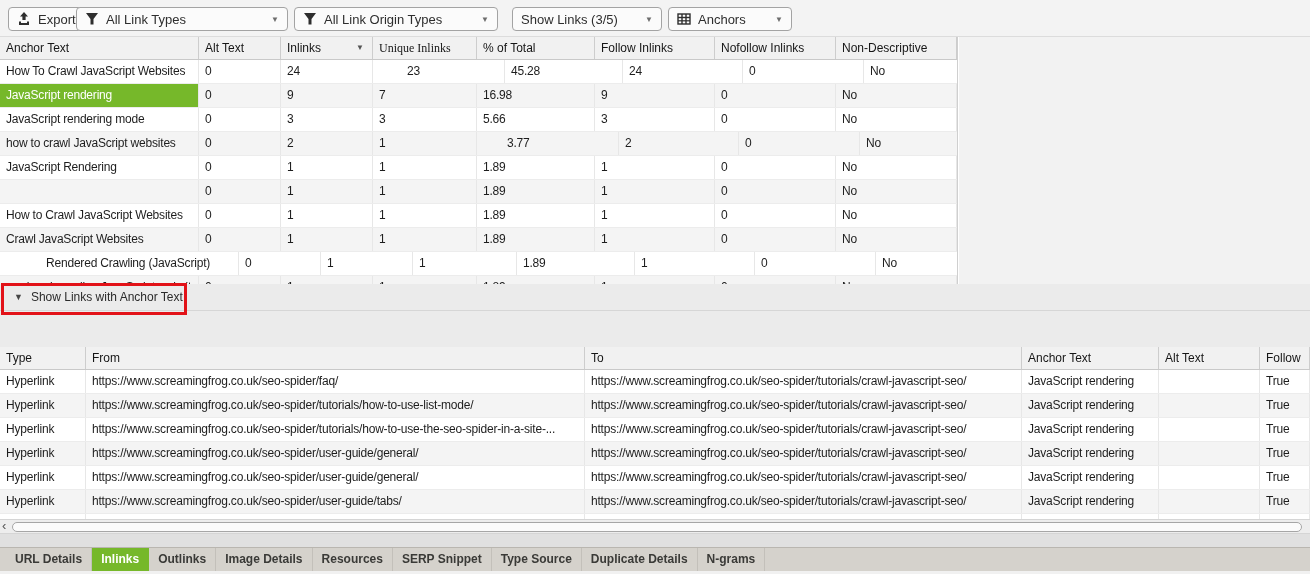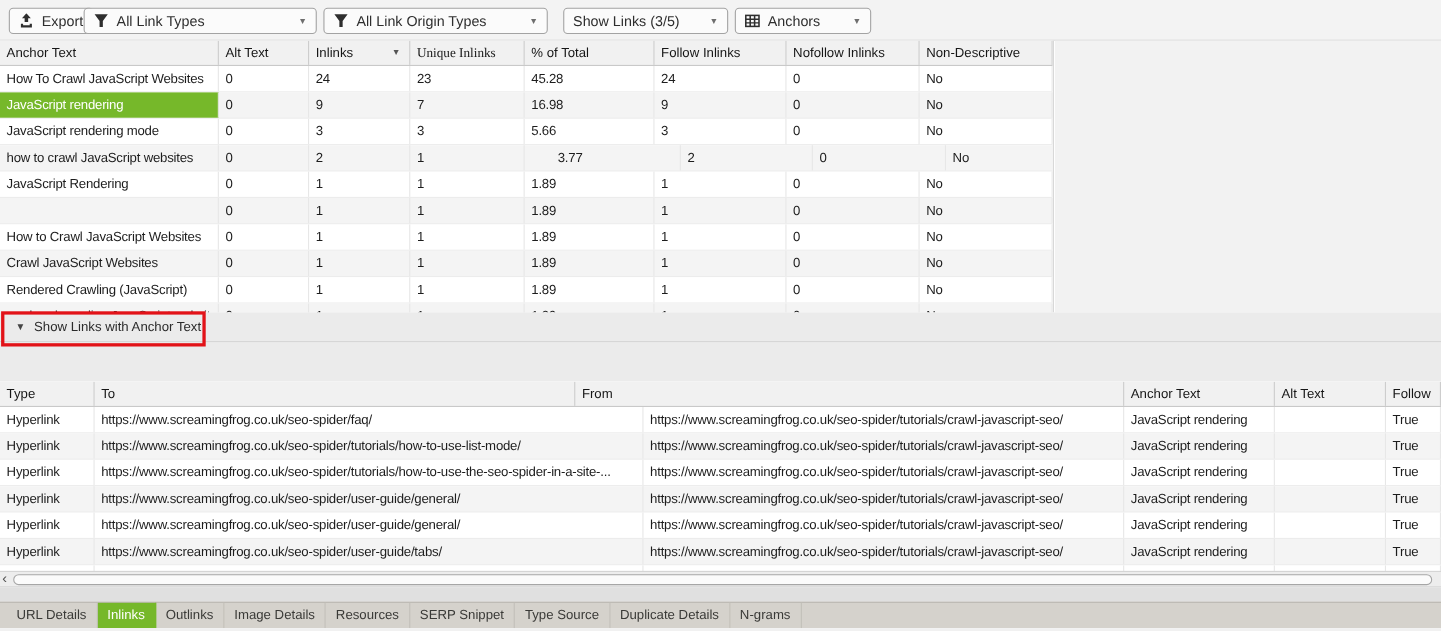--- a/index.html
+++ b/index.html
@@ -33,21 +33,21 @@
   #annotation-box { position:absolute; left:1px; top:-1px; width:186px; height:32px; border:3px solid var(--red); pointer-events:none; }
 
   
   #hscroll { position:absolute; top:519px; left:0; width:1310px; height:15px; background:#ededed; border-top:1px solid #d5d5d5; border-bottom:1px solid #d5d5d5; }
   #hthumb { position:absolute; left:12px; right:8px; top:2px; height:10px; background:#fbfbfb; border:1px solid #a6a6a6; border-radius:5px; }
   #harrow-left { position:absolute; left:2px; top:-2px; font-size:13px; color:#555; line-height:15px; }
   #gap-strip { position:absolute; top:534px; left:0; width:1310px; height:13px; background:#e0e0e0; }
 
   
   #tabbar { position:absolute; top:547px; left:0; width:1310px; height:24px; background:#d5d2cc; border-top:1px solid #b9b6b0; display:flex; padding-left:6px; }
-  .tab { height:23px; line-height:23px; padding:0 9px; font-weight:normal; color:#3a3a37; border-right:1px solid #c3c0ba; white-space:nowrap; }
+  .tab { height:23px; line-height:23px; padding:0 9px; font-weight:bold; color:#3a3a37; border-right:1px solid #c3c0ba; white-space:nowrap; }
   .tab.active { background:var(--green); color:#fff; border-right-color:var(--green); }
   #bottom-strip { position:absolute; top:571px; left:0; width:1310px; height:3px; background:#f1f1f1; }
 </style>
 </head>
 <body>
 
 <div id="app">
 
   <div id="toolbar">
     <div class="tbtn" style="left:8px;">
@@ -117,21 +117,21 @@
           <span>Nofollow Inlinks</span>
         </div>
         <div class="th" style="width: 121px;">
           <span>Non-Descriptive</span>
         </div>
       </div>
       <div class="tr">
         <div class="td" style="width: 199px;">How To Crawl JavaScript Websites</div>
         <div class="td" style="width: 82px;">0</div>
         <div class="td" style="width: 92px;">24</div>
-        <div class="td" style="width: 104px;">23</div>
+        <div class="td" style="width: 104px; margin-left: 28px;">23</div>
         <div class="td" style="width: 118px;">45.28</div>
         <div class="td" style="width: 120px;">24</div>
         <div class="td" style="width: 121px;">0</div>
         <div class="td" style="width: 121px;">No</div>
       </div>
       <div class="tr alt">
         <div class="td selected" style="width: 199px;">JavaScript rendering</div>
         <div class="td" style="width: 82px;">0</div>
         <div class="td" style="width: 92px;">9</div>
         <div class="td" style="width: 104px;">7</div>
@@ -194,21 +194,21 @@
         <div class="td" style="width: 199px;">Crawl JavaScript Websites</div>
         <div class="td" style="width: 82px;">0</div>
         <div class="td" style="width: 92px;">1</div>
         <div class="td" style="width: 104px;">1</div>
         <div class="td" style="width: 118px;">1.89</div>
         <div class="td" style="width: 120px;">1</div>
         <div class="td" style="width: 121px;">0</div>
         <div class="td" style="width: 121px;">No</div>
       </div>
       <div class="tr">
-        <div class="td" style="width: 199px;">Rendered Crawling (JavaScript)</div>
+        <div class="td" style="width: 199px; margin-left: 40px;">Rendered Crawling (JavaScript)</div>
         <div class="td" style="width: 82px;">0</div>
         <div class="td" style="width: 92px;">1</div>
         <div class="td" style="width: 104px;">1</div>
         <div class="td" style="width: 118px;">1.89</div>
         <div class="td" style="width: 120px;">1</div>
         <div class="td" style="width: 121px;">0</div>
         <div class="td" style="width: 121px;">No</div>
       </div>
       <div class="tr alt">
         <div class="td" style="width: 199px;">rendered crawling JavaScript websites</div>
@@ -229,25 +229,25 @@
       <span>Show Links with Anchor Text</span>
       <div id="annotation-box"></div>
     </div>
   </div>
 
   <div id="links-wrap" class="tablewrap">
       <div class="tr thead">
         <div class="th" style="width: 86px;">
           <span>Type</span>
         </div>
+        <div class="th" style="width: 499px;">
+          <span>From</span>
+        </div>
         <div class="th" style="width: 437px;">
           <span>To</span>
-        </div>
-        <div class="th" style="width: 499px;">
-          <span>From</span>
         </div>
         <div class="th" style="width: 137px;">
           <span>Anchor Text</span>
         </div>
         <div class="th" style="width: 101px;">
           <span>Alt Text</span>
         </div>
         <div class="th" style="width: 50px;">
           <span>Follow</span>
         </div>

